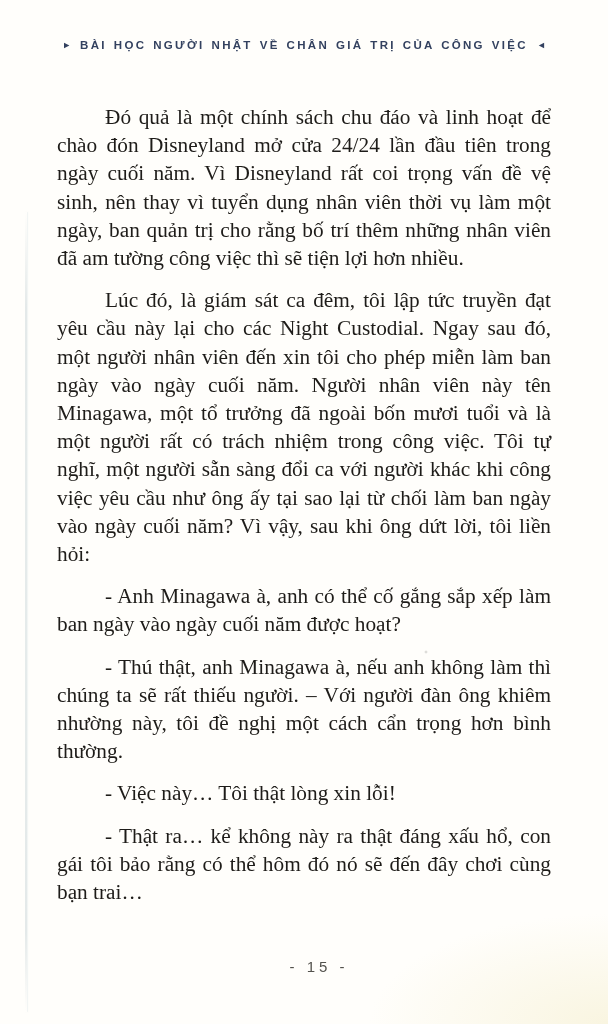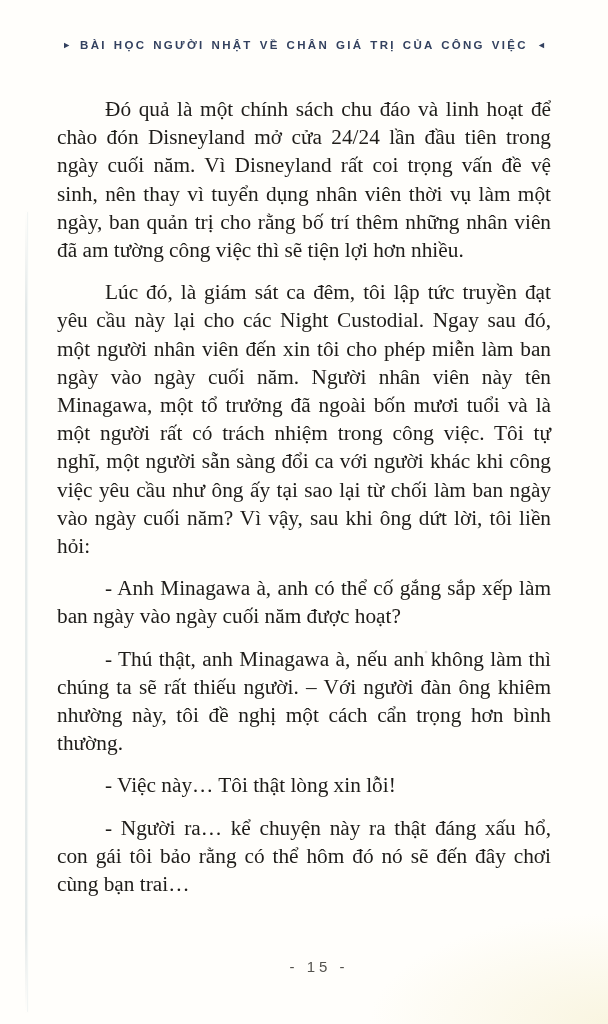--- a/index.html
+++ b/index.html
@@ -48,21 +48,21 @@
   .body-text {
     position: absolute;
     left: 57px;
     top: 95px;
     width: 494px;
     font-size: 21.3px;
     line-height: 28.2px;
     text-align: justify;
   }
   .body-text p {
-    margin: 0 0 14px 0;
+    margin: 8px 0 14px 0;
     text-indent: 48px;
   }
   .page-footer {
     position: absolute;
     top: 958px;
     left: 15px;
     width: 100%;
     text-align: center;
     font-family: "Liberation Sans", "DejaVu Sans", sans-serif;
     font-size: 15px;
@@ -103,21 +103,21 @@
   <div class="running-header" style="color: rgb(51, 65, 95);">
     <span class="arrow left">►</span><span>BÀI HỌC NGƯỜI NHẬT VỀ CHÂN GIÁ TRỊ CỦA CÔNG VIỆC</span><span class="arrow right">◄</span>
   </div>
 
   <div class="body-text" id="body-text" style="color: rgb(30, 28, 25);">
       <p>Đó quả là một chính sách chu đáo và linh hoạt để chào đón Disneyland mở cửa 24/24 lần đầu tiên trong ngày cuối năm. Vì Disneyland rất coi trọng vấn đề vệ sinh, nên thay vì tuyển dụng nhân viên thời vụ làm một ngày, ban quản trị cho rằng bố trí thêm những nhân viên đã am tường công việc thì sẽ tiện lợi hơn nhiều.</p>
       <p>Lúc đó, là giám sát ca đêm, tôi lập tức truyền đạt yêu cầu này lại cho các Night Custodial. Ngay sau đó, một người nhân viên đến xin tôi cho phép miễn làm ban ngày vào ngày cuối năm. Người nhân viên này tên Minagawa, một tổ trưởng đã ngoài bốn mươi tuổi và là một người rất có trách nhiệm trong công việc. Tôi tự nghĩ, một người sẵn sàng đổi ca với người khác khi công việc yêu cầu như ông ấy tại sao lại từ chối làm ban ngày vào ngày cuối năm? Vì vậy, sau khi ông dứt lời, tôi liền hỏi:</p>
       <p>- Anh Minagawa à, anh có thể cố gắng sắp xếp làm ban ngày vào ngày cuối năm được hoạt?</p>
       <p>- Thú thật, anh Minagawa à, nếu anh không làm thì chúng ta sẽ rất thiếu người. – Với người đàn ông khiêm nhường này, tôi đề nghị một cách cẩn trọng hơn bình thường.</p>
       <p>- Việc này… Tôi thật lòng xin lỗi!</p>
-      <p>- Người ra… kể chuyện này ra thật đáng xấu hổ, con gái tôi bảo rằng có thể hôm đó nó sẽ đến đây chơi cùng bạn trai…</p>
+      <p>- Thật ra… kể không này ra thật đáng xấu hổ, con gái tôi bảo rằng có thể hôm đó nó sẽ đến đây chơi cùng bạn trai…</p>
     </div>
 
   <div class="scan-crease"></div>
   <div class="scan-speck"></div>
 
   <div class="page-footer" style="color: rgb(83, 82, 77);">- 15 -</div>
 
 </div>
 
 </body></html>

